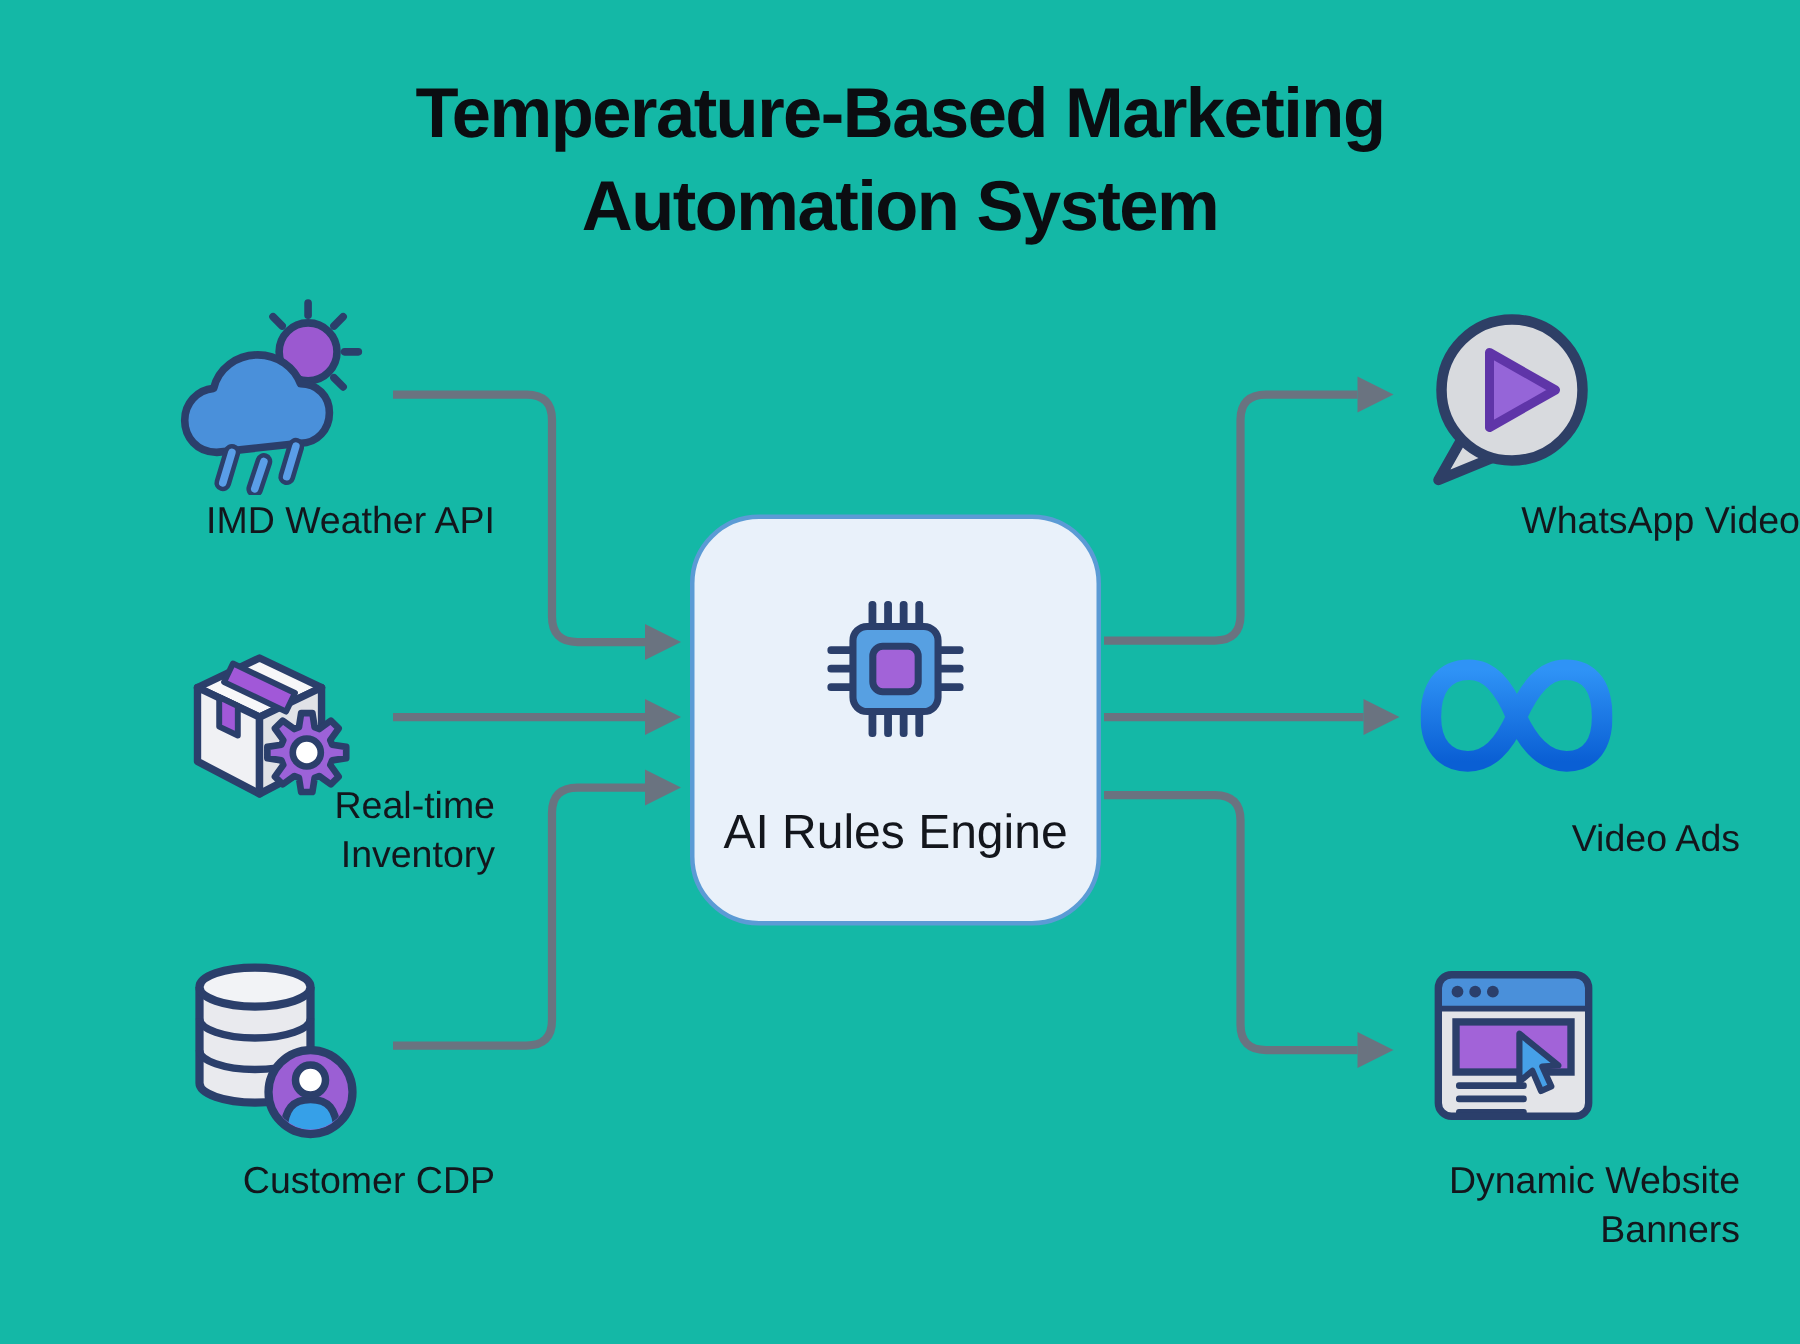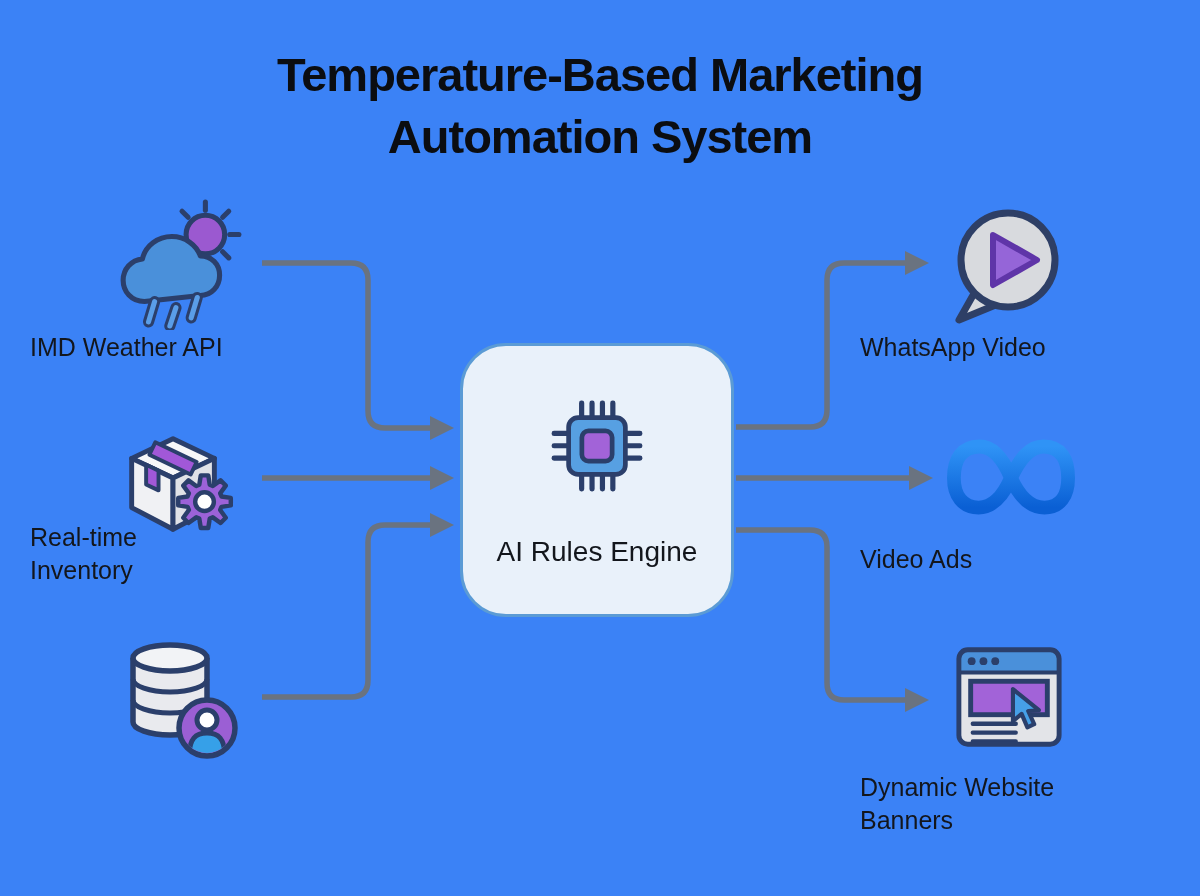--- a/index.html
+++ b/index.html
@@ -1,45 +1,45 @@
 <!DOCTYPE html>
 <html><head>
 <meta charset="utf-8">
 <style>
   html,body{margin:0;padding:0;background:#fdfdfc;}
   .canvas{
     position:relative;width:1200px;height:896px;overflow:hidden;
-    background:#3b82f6;font-family:"Liberation Sans",sans-serif;color:#101318;
+    background:#14b8a6;font-family:"Liberation Sans",sans-serif;color:#101318;
   }
   .title{
     position:absolute;top:44px;left:0;width:1200px;text-align:center;
     font-size:47px;line-height:62px;font-weight:700;letter-spacing:-1px;
     white-space:pre-line;color:#0b0d11;
   }
   .connector-layer{position:absolute;left:0;top:0;pointer-events:none;}
   .node-icon{position:absolute;}
   .node-label{
-    position:absolute;width:300px;text-align:left;font-size:25px;
+    position:absolute;width:300px;text-align:right;font-size:25px;
     line-height:33px;color:#13161c;white-space:pre-line;
   }
   .center-box{
     position:absolute;left:460px;top:343px;width:274px;height:274px;
     box-sizing:border-box;background:#e9f1fa;border:3.5px solid #5b9bd5;
     border-radius:46px;
   }
   .center-box svg{display:block;margin:48px auto 0;}
   .center-label{
     position:absolute;top:190px;left:0;width:100%;text-align:center;
-    font-size:28px;color:#13161c;
+    font-size:32px;color:#13161c;
   }
   
   .lbl-weather{left:30px;top:331px;}
   .lbl-inventory{left:30px;top:521px;}
   .lbl-cdp{left:30px;top:771px;}
-  .lbl-whatsapp{left:860px;top:331px;}
+  .lbl-whatsapp{left:900px;top:331px;}
   .lbl-meta{left:860px;top:543px;}
   .lbl-banners{left:860px;top:771px;}
 </style>
 </head>
 <body>
 
 <div class="canvas">
 
   <div class="title">Temperature-Based Marketing
 Automation System</div>
@@ -109,20 +109,21 @@
     <path d="M25,64 A37,13 0 0 0 99,64" fill="none" stroke="#2b3f6b" stroke-width="5"></path>
     <clipPath id="badgeClip">
         <circle cx="99" cy="92" r="25"></circle>
       </clipPath>
     <circle cx="99" cy="92" r="28" fill="#9b5fd4" stroke="#2b3f6b" stroke-width="5.5"></circle>
     <g clip-path="url(#badgeClip)">
       <path d="M81,122 C81,102 88,97 99,97 C110,97 117,102 117,122 Z" fill="#36a0e8" stroke="#2b3f6b" stroke-width="5"></path>
     </g>
     <circle cx="99" cy="84" r="10" fill="#ffffff" stroke="#2b3f6b" stroke-width="5"></circle>
   </svg>
+  <div class="node-label lbl-cdp">Customer CDP</div>
 
   <div class="center-box">
     <svg width="104" height="104" viewBox="0 0 110 110">
       <g fill="#2b3f6b">
         <rect x="36" y="7" width="5.5" height="20" rx="2.5"></rect>
           <rect x="47" y="7" width="5.5" height="20" rx="2.5"></rect>
         <rect x="58" y="7" width="5.5" height="20" rx="2.5"></rect>
           <rect x="69" y="7" width="5.5" height="20" rx="2.5"></rect>
         <rect x="36" y="83" width="5.5" height="20" rx="2.5"></rect>
           <rect x="47" y="83" width="5.5" height="20" rx="2.5"></rect>

